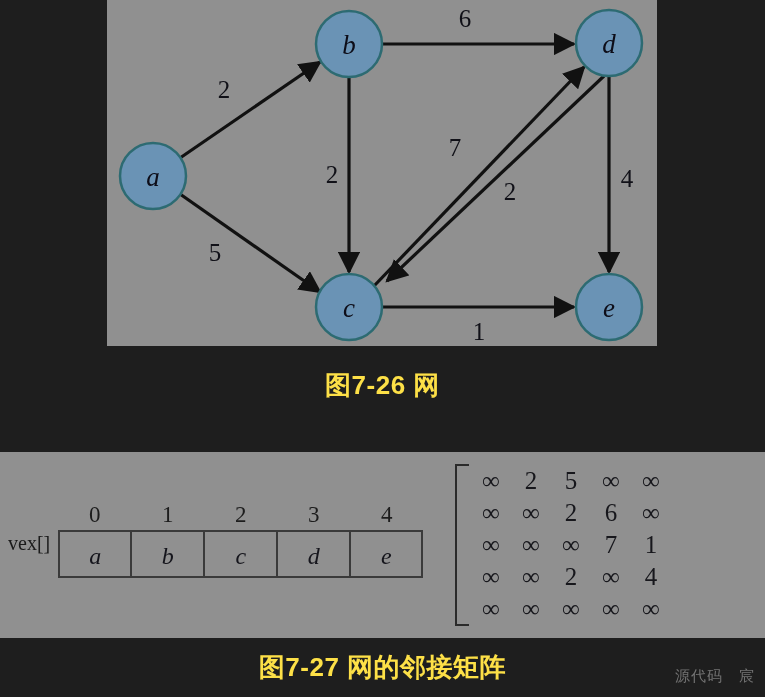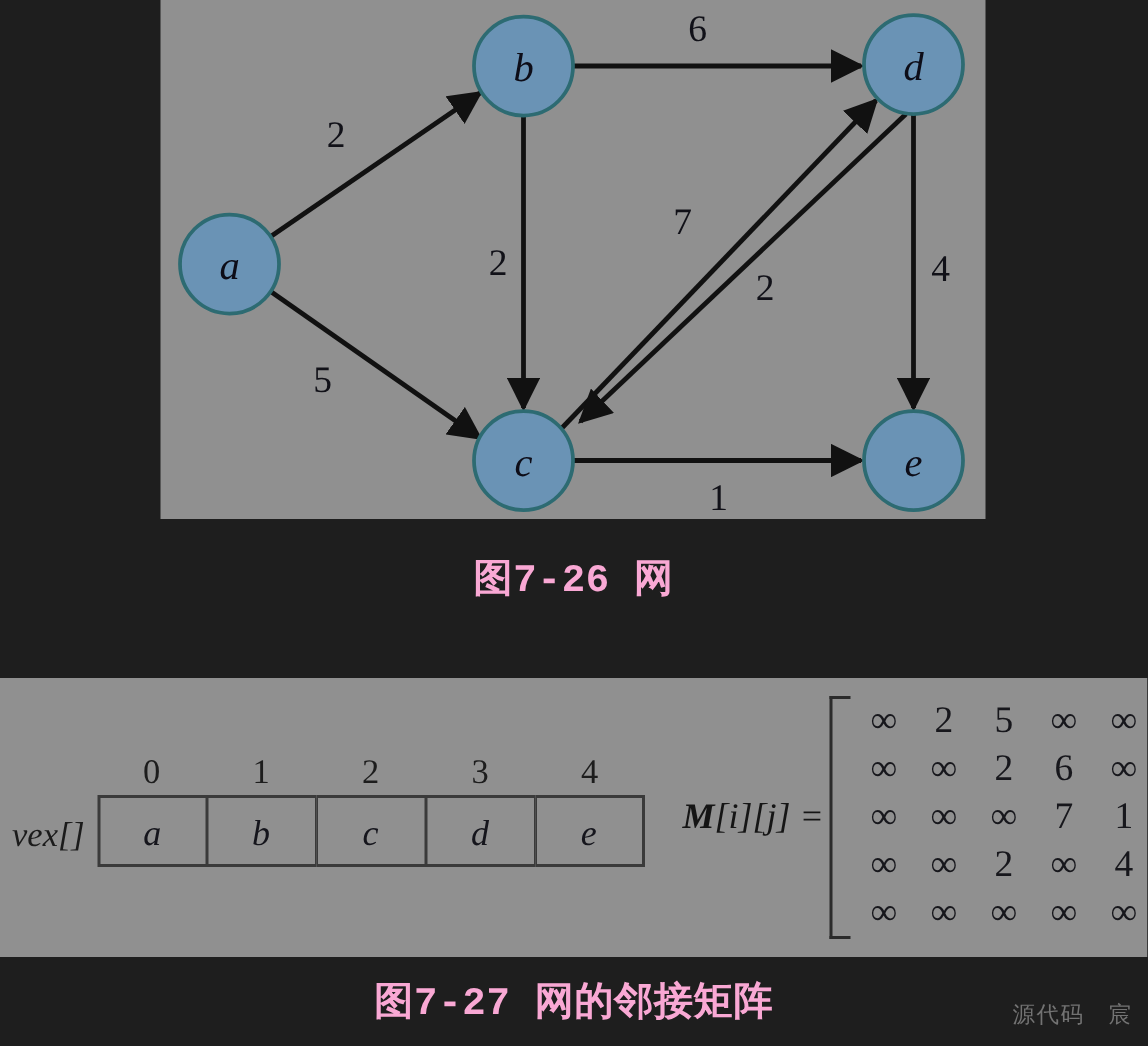--- a/index.html
+++ b/index.html
@@ -38,22 +38,22 @@
     font-size: 25px;
     fill: #111118;
   }
 
   
   .caption {
     position: absolute;
     width: 765px;
     left: 0;
     text-align: center;
-    color: #f9a8d4;
-    font-family: Liberation Mono, monospace;
+    color: #fde047;
+    font-family: Liberation Sans, sans-serif;
     font-weight: bold;
     letter-spacing: 0.5px;
   }
   #caption-figure {
     top: 368px;
     font-size: 26px;
   }
   #caption-matrix {
     top: 650px;
     font-size: 26px;
@@ -72,24 +72,23 @@
   
   #vex-block {
     position: absolute;
     left: 8px;
     top: 48px;
     display: flex;
     align-items: flex-start;
   }
   #vex-name {
     font-family: "Liberation Serif", serif;
-    font-style: italic;
-    font-size: 23px;
+    font-size: 20px;
     color: #1b1b1b;
-    margin-top: 44px;
+    margin-top: 32px;
     margin-right: 8px;
     white-space: nowrap;
   }
   #vex-table {
     display: flex;
   }
   .vex-col {
     display: flex;
     flex-direction: column;
     align-items: stretch;
@@ -258,23 +257,20 @@
         <div class="vex-cell">d</div>
       </div>
       <div class="vex-col">
         <div class="vex-index">4</div>
         <div class="vex-cell">e</div>
       </div>
     </div>
   </div>
 
   <div id="matrix-block">
-    <div id="matrix-name">
-      <span class="mb">M</span><span class="mi">[i][j] =</span>
-    </div>
     <div class="bracket left"></div>
     <div id="matrix-grid">
       <div class="matrix-row">
         <div class="matrix-cell">∞</div>
         <div class="matrix-cell">2</div>
         <div class="matrix-cell">5</div>
         <div class="matrix-cell">∞</div>
         <div class="matrix-cell">∞</div>
       </div>
       <div class="matrix-row">

